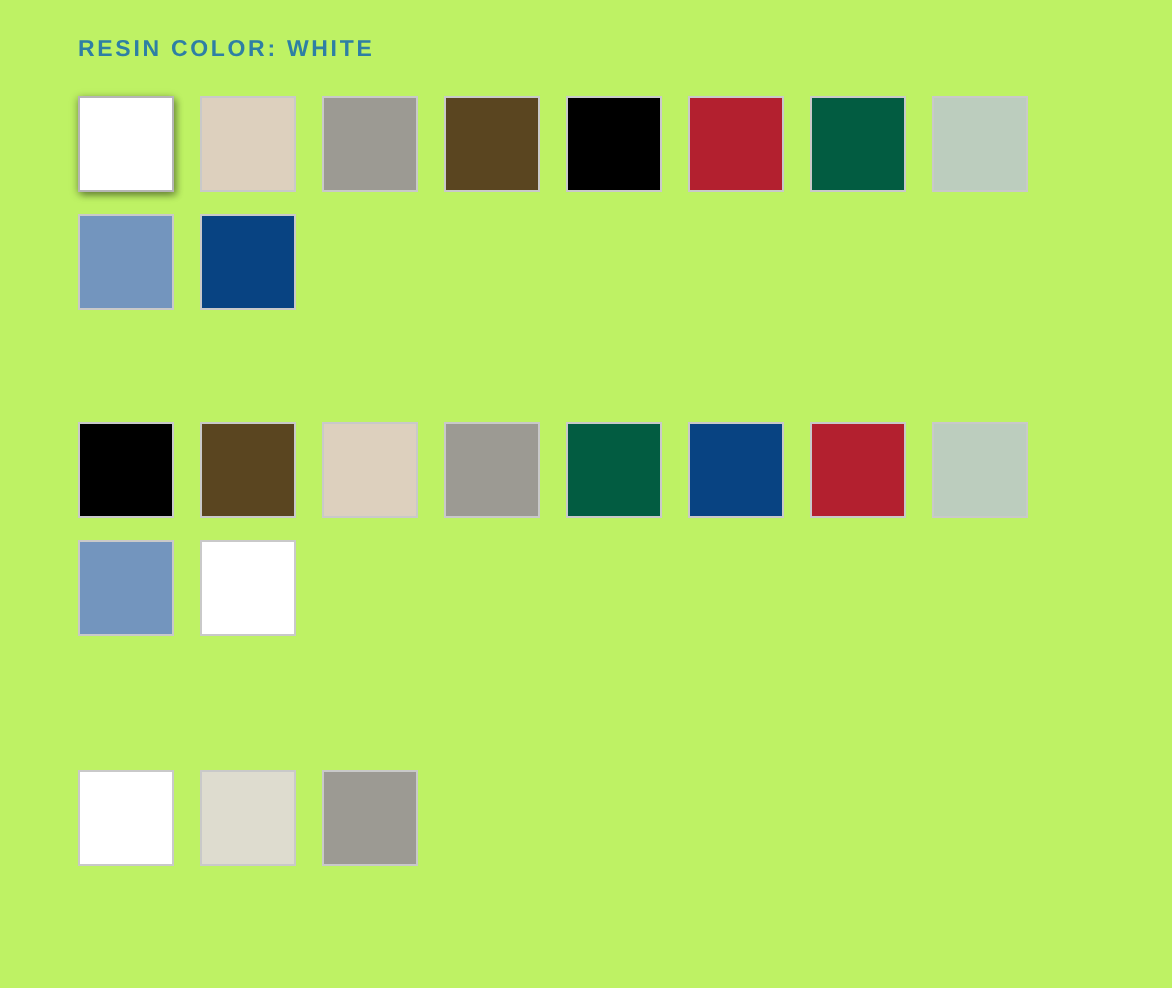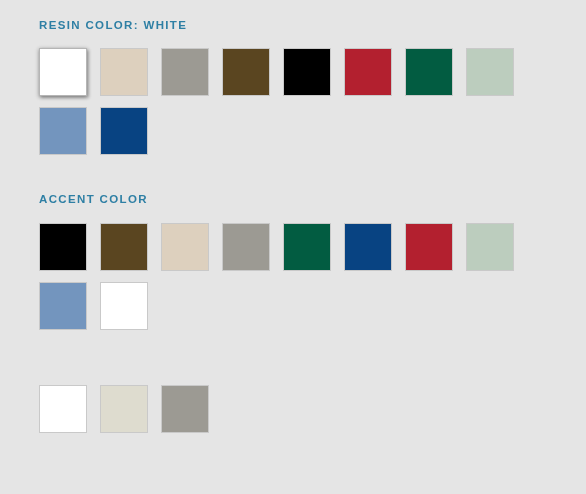--- a/index.html
+++ b/index.html
@@ -10,21 +10,21 @@
     width: 586px;
     height: 494px;
     background: #ffffff;
     font-family: "Liberation Sans", sans-serif;
     overflow: hidden;
   }
   .page {
     width: 586px;
     height: 494px;
     position: relative;
-    background: #e5e5e5;
+    background: #bef264;
     box-sizing: border-box;
     padding: 0;
   }
   .option-group {
     padding: 0;
   }
   .group-heading {
     font-family: "Liberation Sans", sans-serif;
     font-size: 11.5px;
     font-weight: bold;
@@ -110,21 +110,20 @@
         <li class="swatch" title="Slate Blue">
           <span class="swatch-fill" style="background: rgb(115, 149, 190);"></span>
         </li>
         <li class="swatch" title="Navy">
           <span class="swatch-fill" style="background: rgb(8, 67, 130);"></span>
         </li>
       </ul>
   </section>
 
   <section class="option-group" id="group-accent">
-    <h3 class="group-heading">ACCENT COLOR</h3>
     <ul class="swatch-grid">
         <li class="swatch" title="Black">
           <span class="swatch-fill" style="background: rgb(0, 0, 0);"></span>
         </li>
         <li class="swatch" title="Brown">
           <span class="swatch-fill" style="background: rgb(90, 69, 32);"></span>
         </li>
         <li class="swatch" title="Sand">
           <span class="swatch-fill" style="background: rgb(221, 208, 190);"></span>
         </li>

